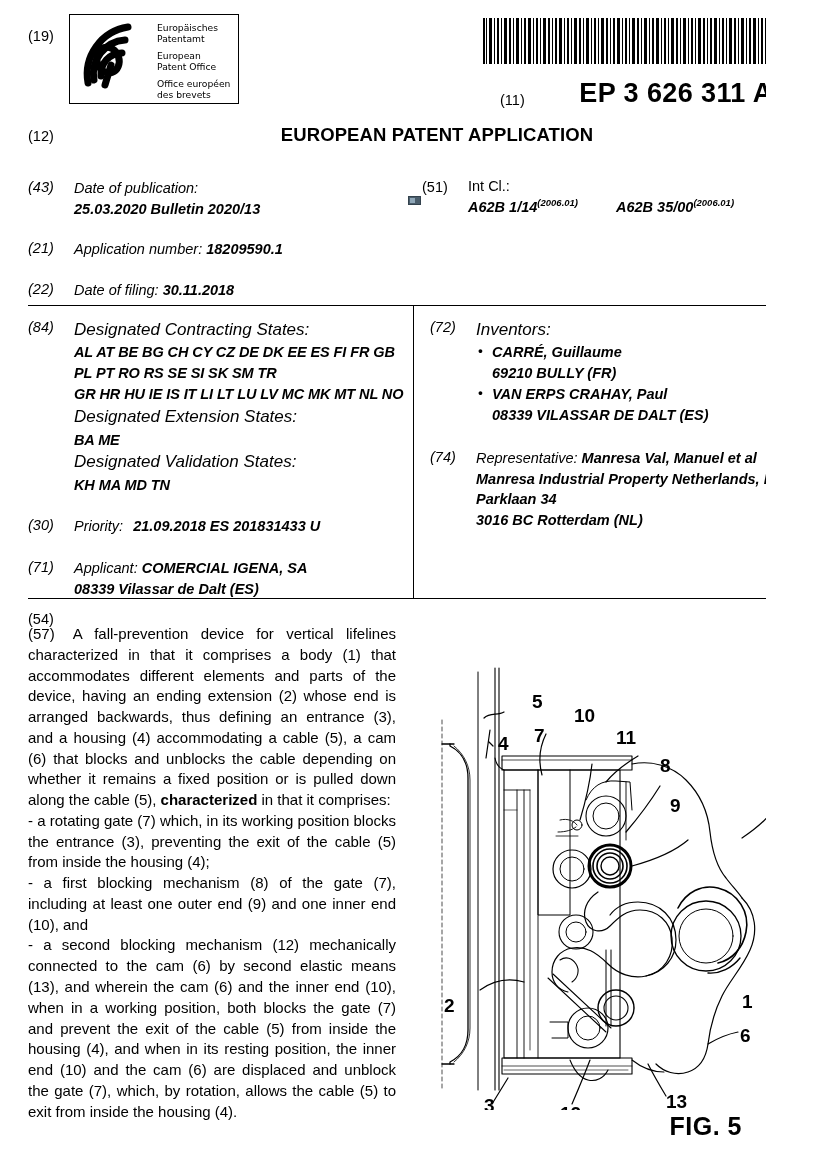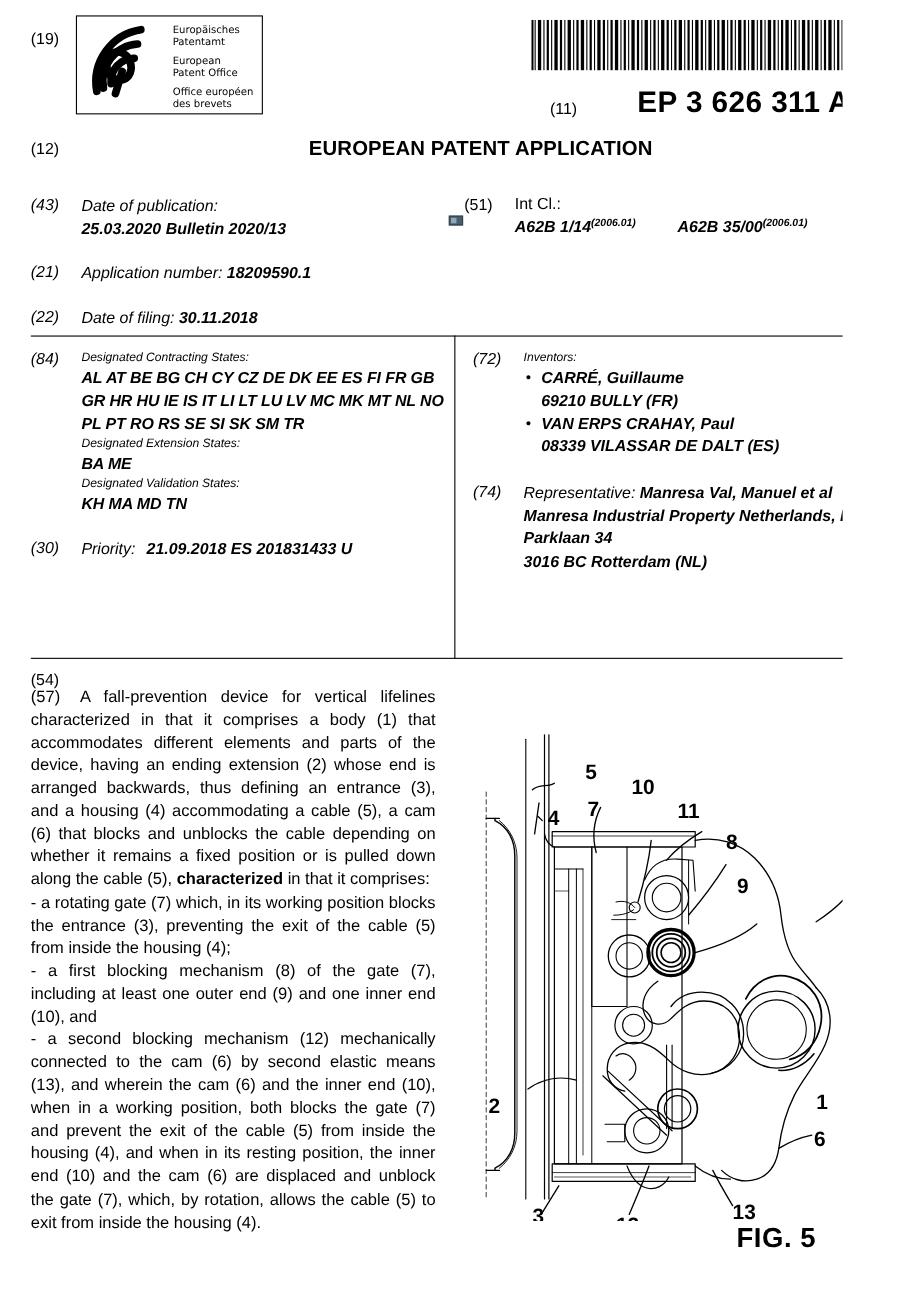--- a/index.html
+++ b/index.html
@@ -167,21 +167,21 @@
     top: 305px;
     width: 1px;
     height: 294px;
     background: #000;
   }
 
   
   #biblio-left { position: absolute; left: 28px; top: 318px; width: 380px; }
   #biblio-right { position: absolute; left: 430px; top: 318px; width: 370px; }
 
-  .sub-line { font-size: 11px; line-height: 1.44; }
+  .sub-line { font-size: 17px; line-height: 1.44; }
   .states-line { font-size: 14.5px; font-weight: bold; line-height: 1.44; letter-spacing: -0.1px;}
 
   ul.inventors { list-style: none; margin: 0; padding: 0; }
   ul.inventors li {
     position: relative;
     padding-left: 16px;
     font-size: 14.5px;
     font-weight: bold;
     line-height: 1.44;
     margin-bottom: 0px;
@@ -412,37 +412,47 @@
   <div id="vrule"></div>
   <div class="hrule" id="rule-bottom"></div>
 
   <div id="biblio-left">
 
     <div class="field" style="margin-bottom:20px;">
       <div class="code">(84)</div>
       <div class="body">
         <div class="sub-line">Designated Contracting States:</div>
         <div class="states-line">AL AT BE BG CH CY CZ DE DK EE ES FI FR GB</div>
+        <div class="states-line">PL PT RO RS SE SI SK SM TR</div>
         <div class="states-line">GR HR HU IE IS IT LI LT LU LV MC MK MT NL NO</div>
-        <div class="states-line">PL PT RO RS SE SI SK SM TR</div>
         <div class="sub-line">Designated Extension States:</div>
         <div class="states-line">BA ME</div>
         <div class="sub-line">Designated Validation States:</div>
         <div class="states-line">KH MA MD TN</div>
       </div>
     </div>
 
     <div class="field" style="margin-bottom:22px;">
       <div class="code">(30)</div>
       <div class="body">
         <span>Priority:</span>
         <span class="bold" style="margin-left:6px;">21.09.2018  ES 201831433 U</span>
       </div>
     </div>
 
+    <div class="field">
+      <div class="code">(71)</div>
+      <div class="body">
+        <div>
+          <span>Applicant:</span>
+          <span class="bold">COMERCIAL IGENA, SA</span>
+        </div>
+        <div class="bold">08339 Vilassar de Dalt (ES)</div>
+      </div>
+    </div>
   </div>
 
   <div id="biblio-right">
 
     <div class="field" style="margin-bottom:22px;">
       <div class="code">(72)</div>
       <div class="body">
         <div class="sub-line">Inventors:</div>
         <ul class="inventors">
           <li>

